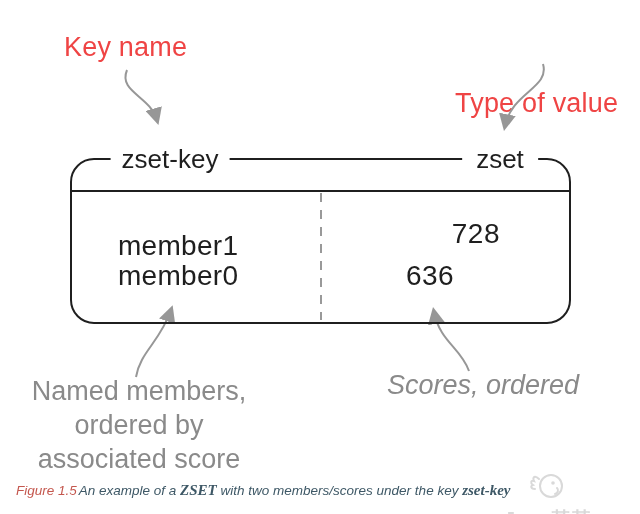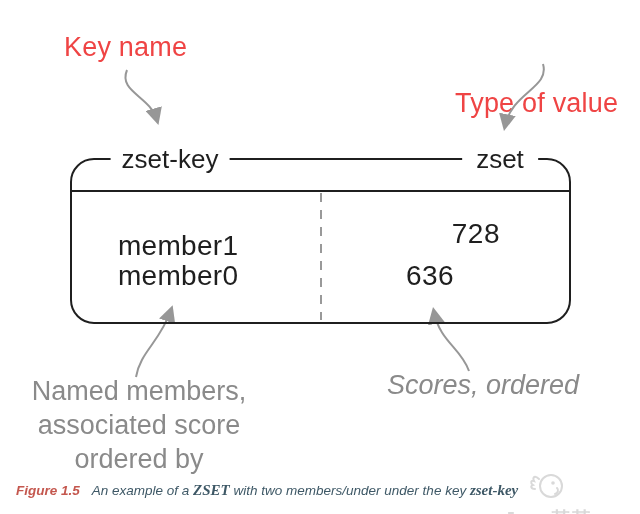--- a/index.html
+++ b/index.html
@@ -52,21 +52,21 @@
   .cell.member-a{left:46px;top:59px;margin-top:12px;}
   .cell.member-b{left:46px;top:101px;text-align:right;}
   .cell.score{width:140px;left:288px;text-align:center;letter-spacing:.5px;}
   .cell.score-a{top:59px;text-align:right;}
   .cell.score-b{top:101px;}
   
   .caption{
     position:absolute;left:16px;top:482px;font-size:13.5px;line-height:17px;
     font-style:italic;color:#3e5866;white-space:nowrap;
   }
-  .caption .fig-label{color:#c4574e;font-weight:bold;margin-right:12px;}
+  .caption .fig-label{color:#c4574e;font-weight:normal;margin-right:2px;}
   .caption .code-term{
     font-family:"Liberation Serif","DejaVu Serif",serif;
     font-size:15px;font-weight:600;
   }
   
   .watermark{
     position:absolute;left:504px;top:471px;display:flex;align-items:center;
     gap:5px;color:#d9d9d9;flex-direction:column;
   }
   .watermark .brand{
@@ -101,29 +101,29 @@
     <div class="edge-label type">zset</div>
 
     <div class="cell member-a">member1</div>
     <div class="cell score score-a">728</div>
     <div class="cell member-b">member0</div>
     <div class="cell score score-b">636</div>
   </div>
 
   <div class="note note-members">
     <div>Named members,</div>
+    <div>ordered by</div>
     <div>associated score</div>
-    <div>ordered by</div>
   </div>
   <div class="note note-scores">
     <div>Scores, ordered</div>
   </div>
 
   <div class="caption">
-    <span class="fig-label">Figure 1.5</span><span>An example of a </span><span class="code-term">ZSET</span><span> with two members/under under the key </span><span class="code-term">zset-key</span>
+    <span class="fig-label">Figure 1.5</span><span>An example of a </span><span class="code-term">ZSET</span><span> with two members/scores under the key </span><span class="code-term">zset-key</span>
   </div>
 
   <div class="watermark">
     <svg width="38" height="30" viewBox="0 0 38 30">
       <circle cx="22" cy="15" r="11" fill="none" stroke="#d9d9d9" stroke-width="2"></circle>
       <path d="M10,8 C6,4 3,6 5,10 C2,9 1,12 4,14 C1,15 2,18 6,18" fill="none" stroke="#d9d9d9" stroke-width="2" stroke-linecap="round"></path>
       <circle cx="24" cy="12" r="1.8" fill="#d9d9d9"></circle>
       <path d="M28,17 C30,19 29,22 26,23" fill="none" stroke="#d9d9d9" stroke-width="2" stroke-linecap="round"></path>
     </svg>
     <span class="brand">Java基基</span>

